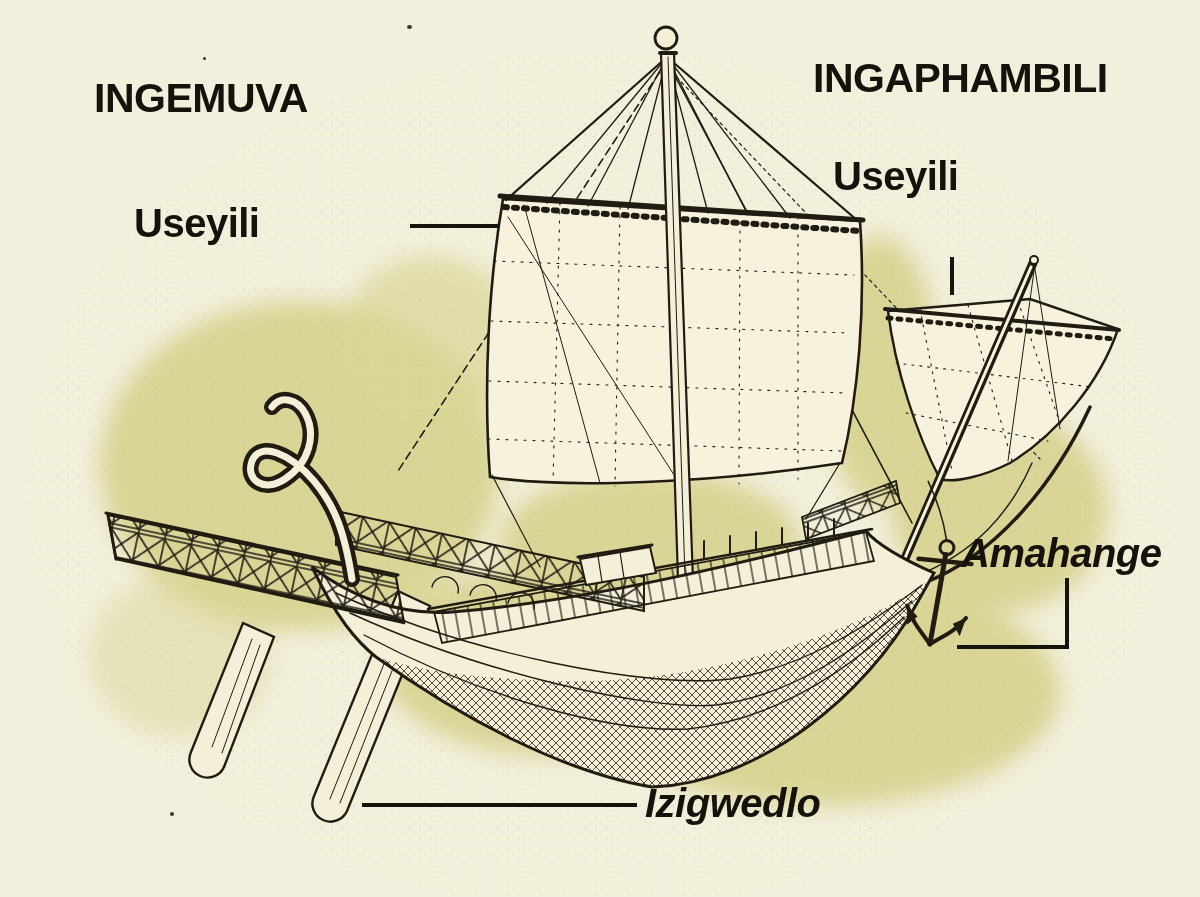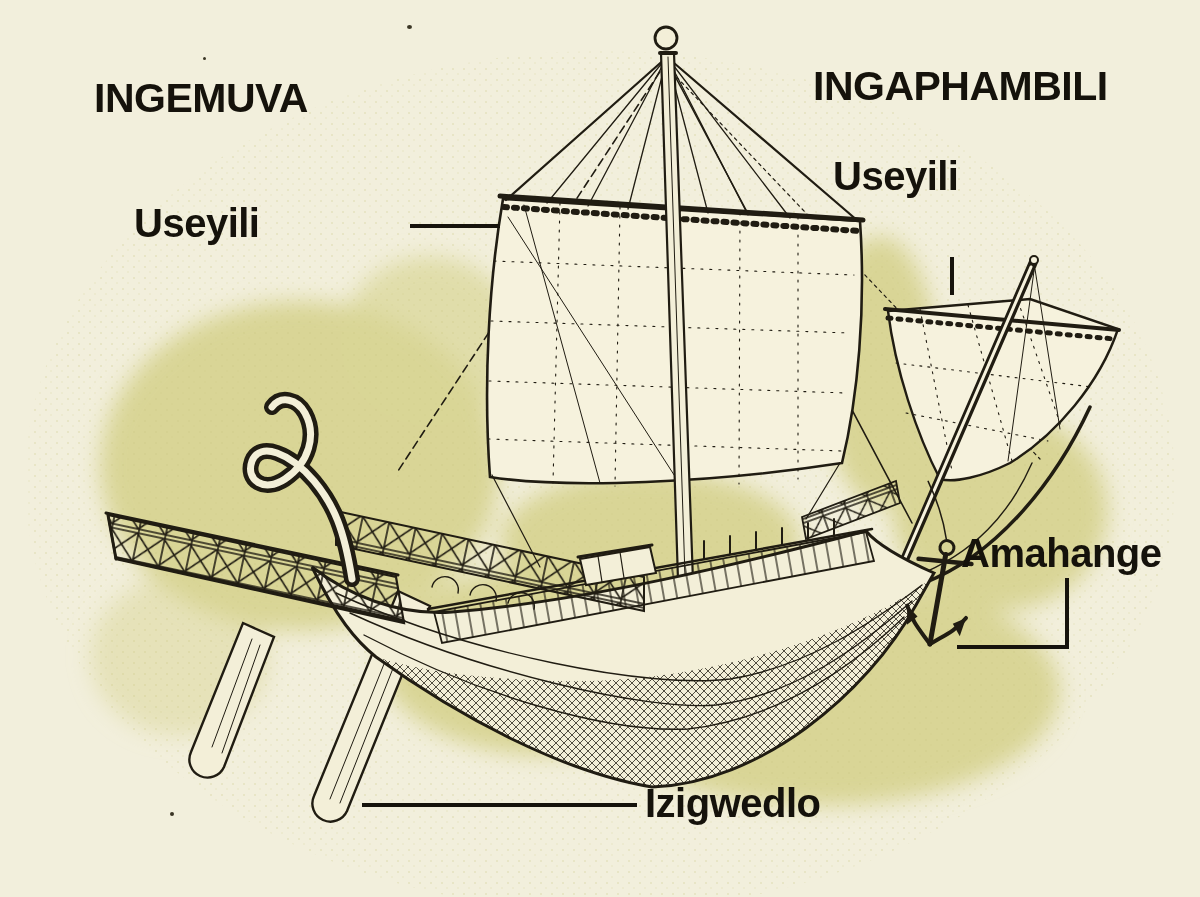--- a/index.html
+++ b/index.html
@@ -12,21 +12,21 @@
   .stage svg{position:absolute;left:0;top:0;}
   .heading{
     position:absolute;font-weight:700;font-size:41px;letter-spacing:-.5px;
     font-stretch:condensed;white-space:nowrap;color:#15120b;
   }
   .lbl{
     position:absolute;font-weight:700;font-size:40px;line-height:49px;
     letter-spacing:-.5px;font-stretch:condensed;text-align:left;
     white-space:nowrap;color:#15120b;
   }
-  .lbl.left{text-align:left;}
+  .lbl.left{text-align:left;font-style:italic;}
   .lead{position:absolute;background:#16130c;}
   .speck{position:absolute;background:#3a3524;border-radius:50%;}
 </style>
 </head>
 <body>
 
 <div class="stage">
 
   <svg width="1200" height="897" viewBox="0 0 1200 897" aria-hidden="true">
     <defs>
@@ -201,21 +201,21 @@
         <path d="M-26,-24 L27,-28" stroke-width="4.5"></path>
         <path d="M0,58 C-11,47 -21,40 -29,24" stroke-width="4"></path>
         <path d="M0,58 C11,48 22,42 31,26" stroke-width="4"></path>
         <path d="M-29,24 L-17,33 L-26,43 Z" fill="#201c12" stroke="none"></path>
         <path d="M31,26 L19,34 L28,45 Z" fill="#201c12" stroke="none"></path>
       </g>
     </g>
   </svg>
 
   <div class="heading" style="left:94px;top:64px;">INGEMUVA</div>
-  <div class="heading" style="left:813px;top:52px;">INGAPHAMBILI</div>
+  <div class="heading" style="left:813px;top:44px;">INGAPHAMBILI</div>
 
   <div class="lbl" style="left:134px;top:188px;width:300px;">
     <div>Useyili</div>
   </div>
 
   <div class="lbl" style="left:833px;top:141px;width:350px;">
     <div>Useyili</div>
   </div>
 
   <div class="lbl left" style="left:961px;top:518px;">Amahange</div>

